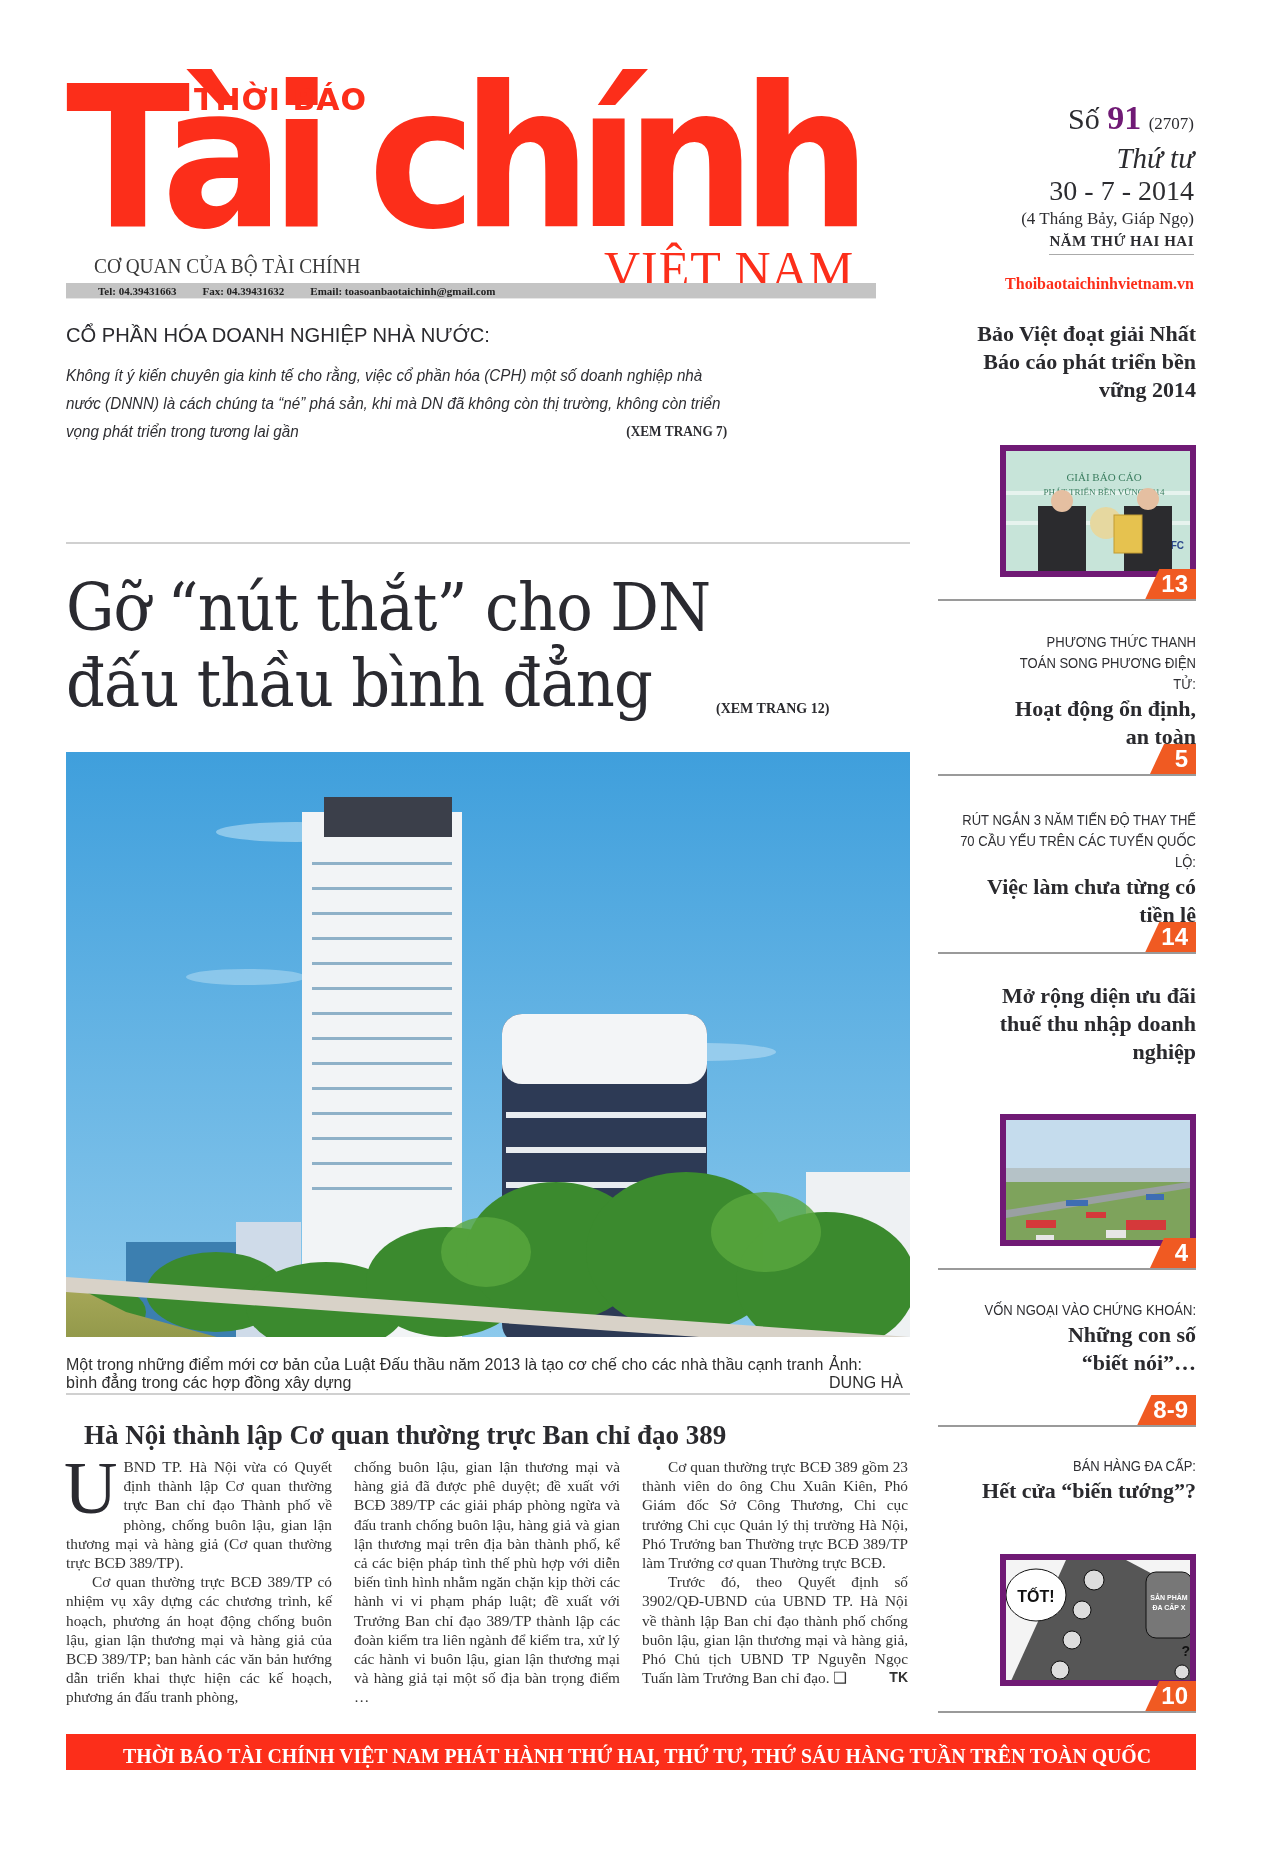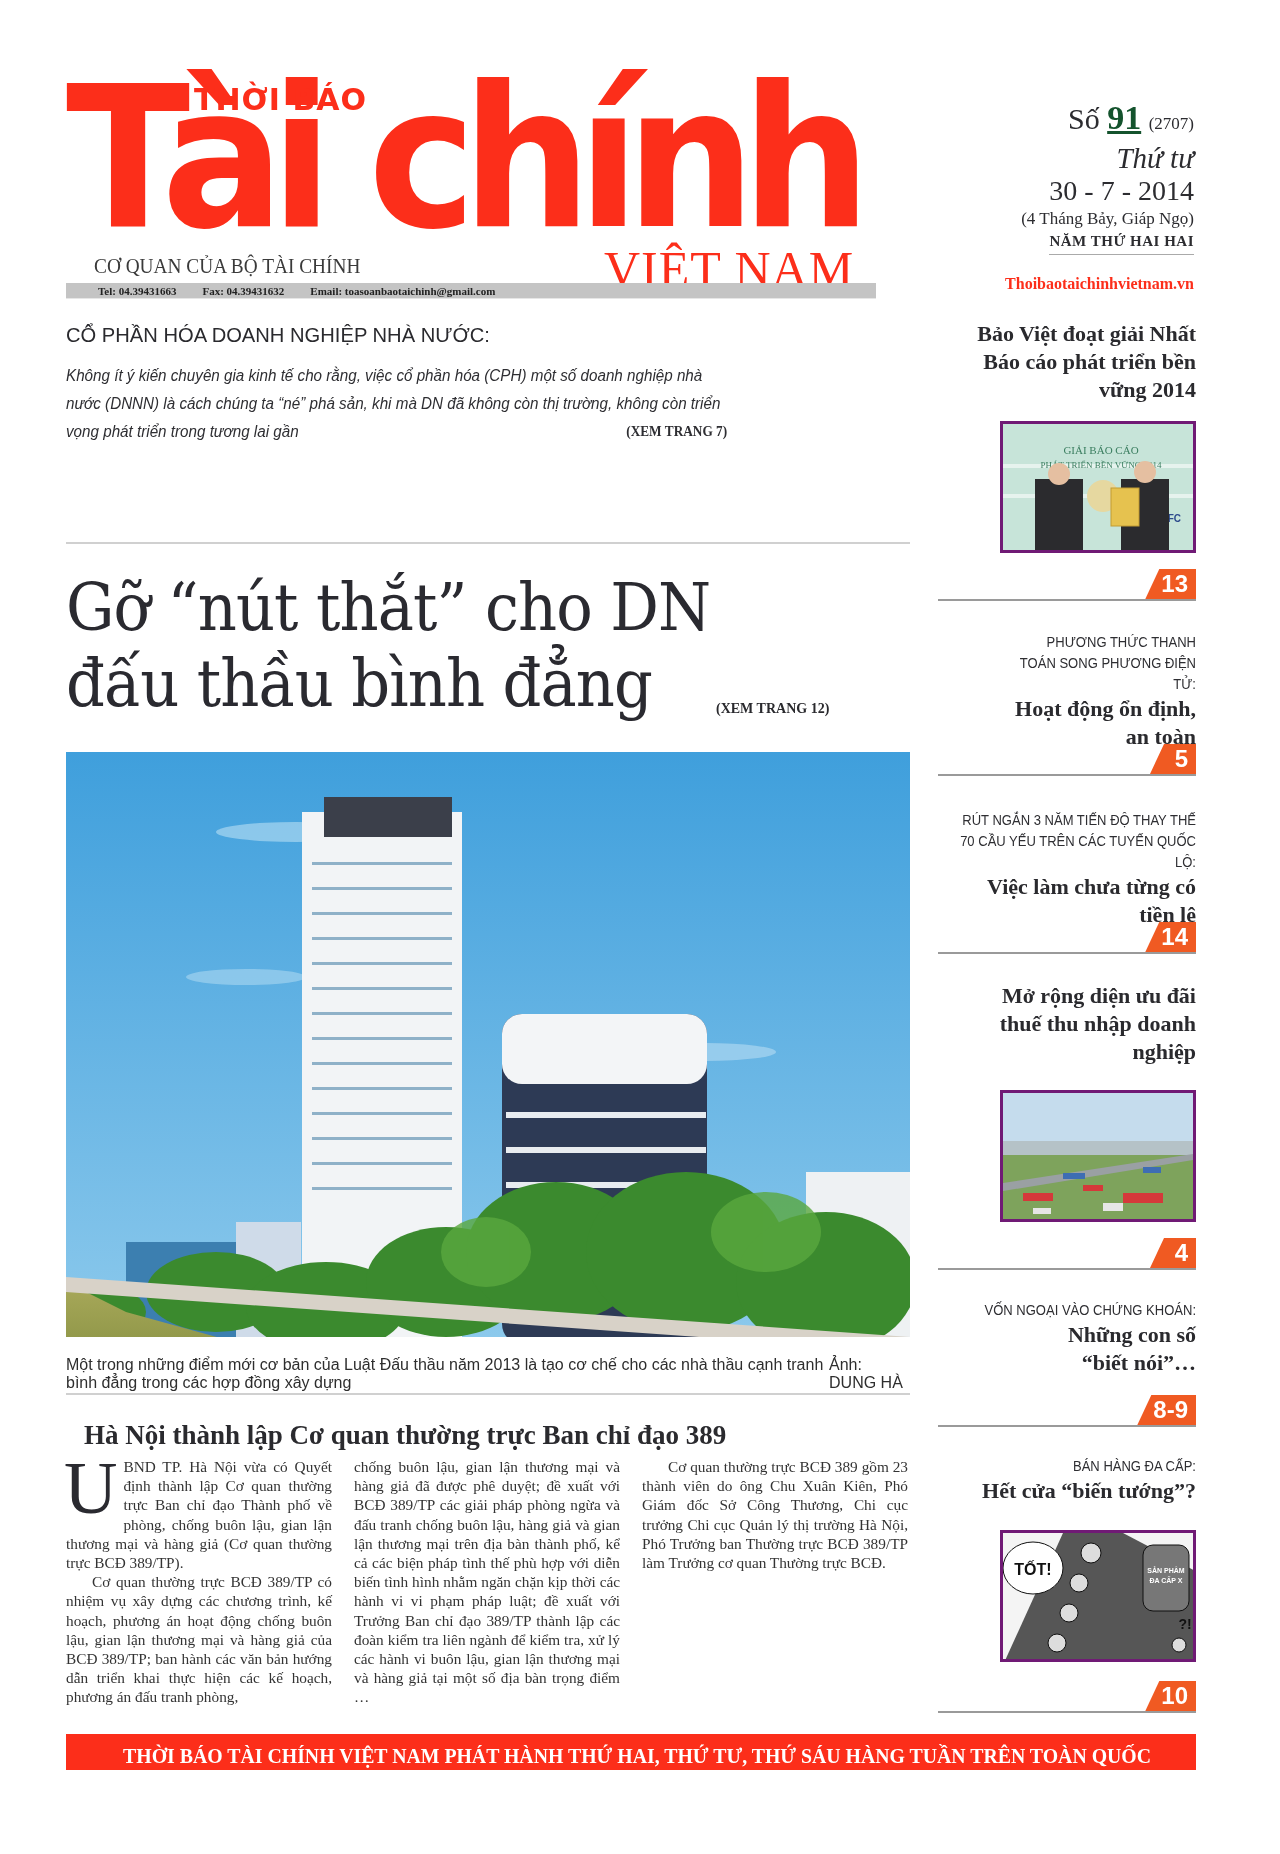--- a/index.html
+++ b/index.html
@@ -34,21 +34,21 @@
   .contact-bar {
     position: absolute; left: 66px; top: 283px; width: 810px; height: 16px;
     background: #c4c4c4; border-bottom: 1px solid #e6e6e6;
     font-family: "Liberation Serif", serif; font-weight: bold; font-size: 11px; color: #222;
     display: flex; gap: 26px; align-items: center; padding-left: 32px;
   }
 
   
   .issue { position: absolute; right: 86px; top: 100px; width: 300px; text-align: right; color: #2c2c30; }
   .issue .line1 { font-size: 30px; line-height: 36px; }
-  .issue .num { color: #14532d; font-weight: bold; font-size: 34px; text-decoration: underline; }
+  .issue .num { color: #701a75; font-weight: bold; font-size: 34px; }
   .issue .vol { font-size: 17px; }
   .issue .day { font-style: italic; font-size: 29px; line-height: 32px; }
   .issue .date { font-size: 28px; line-height: 34px; }
   .issue .lunar { font-size: 17px; line-height: 22px; }
   .issue .year { font-weight: bold; font-size: 15px; line-height: 22px; letter-spacing: 0.5px;
     display: inline-block; border-bottom: 1px solid #aaa; padding-bottom: 2px; }
   .issue .site { font-weight: bold; font-size: 16px; color: #fc2e1a; line-height: 26px; margin-top: 16px; }
 
   
   .kicker-sans { font-family: "Liberation Sans", sans-serif; color: #2a2a2e; }
@@ -86,21 +86,21 @@
   .body-col p { text-indent: 26px; }
   .body-col p.first { text-indent: 0; }
   .dropcap { float: left; font-size: 74px; line-height: 58px; margin: 2px 6px 0 -2px; color: #2a2a30; }
   .byline { float: right; font-family: "Liberation Sans", sans-serif; font-weight: bold; font-size: 14px; }
 
   
   .rail { position: absolute; left: 938px; top: 0; width: 258px; }
   .rail-item { position: absolute; left: 0; width: 258px; text-align: right; }
   .rail-item .k { font-family: "Liberation Sans", sans-serif; font-size: 14px; line-height: 21px; color: #2e2e32; transform: scaleX(0.93); transform-origin: right; white-space: nowrap; }
   .rail-item .h { font-weight: bold; font-size: 22px; line-height: 28px; color: #2a2a2e; }
-  .rail-thumb { position: absolute; right: 0; width: 196px; height: 132px; border: 3px solid #701a75; overflow: hidden; }
+  .rail-thumb { position: absolute; right: 0; width: 196px; height: 132px; border: 6px solid #701a75; overflow: hidden; margin-top: 24px; }
   .page-tag {
     position: absolute; right: 0; height: 30px; min-width: 46px; padding: 0 8px 0 16px;
     background: #f05a22; color: #fff;
     font-family: "Liberation Sans", sans-serif; font-weight: bold; font-size: 24px; line-height: 30px; text-align: right;
     clip-path: polygon(14px 0, 100% 0, 100% 100%, 0 100%);
   }
   .rail-rule { position: absolute; left: 0; width: 258px; height: 2px; background: #9a9a9a; }
 
   
   .footer-bar {
@@ -242,20 +242,21 @@
 <div class="body-cols">
   <div class="body-col">
     <p class="first"><span class="dropcap">U</span><span>BND TP. Hà Nội vừa có Quyết định thành lập Cơ quan thường trực Ban chỉ đạo Thành phố về phòng, chống buôn lậu, gian lận thương mại và hàng giả (Cơ quan thường trực BCĐ 389/TP).</span></p>
     <p>Cơ quan thường trực BCĐ 389/TP có nhiệm vụ xây dựng các chương trình, kế hoạch, phương án hoạt động chống buôn lậu, gian lận thương mại và hàng giả của BCĐ 389/TP; ban hành các văn bản hướng dẫn triển khai thực hiện các kế hoạch, phương án đấu tranh phòng,</p>
   </div>
   <div class="body-col">
     <p class="first">chống buôn lậu, gian lận thương mại và hàng giả đã được phê duyệt; đề xuất với BCĐ 389/TP các giải pháp phòng ngừa và đấu tranh chống buôn lậu, hàng giả và gian lận thương mại trên địa bàn thành phố, kể cả các biện pháp tình thế phù hợp với diễn biến tình hình nhằm ngăn chặn kịp thời các hành vi vi phạm pháp luật; đề xuất với Trưởng Ban chỉ đạo 389/TP thành lập các đoàn kiểm tra liên ngành để kiểm tra, xử lý các hành vi buôn lậu, gian lận thương mại và hàng giả tại một số địa bàn trọng điểm …</p>
   </div>
   <div class="body-col">
     <p>Cơ quan thường trực BCĐ 389 gồm 23 thành viên do ông Chu Xuân Kiên, Phó Giám đốc Sở Công Thương, Chi cục trưởng Chi cục Quản lý thị trường Hà Nội, Phó Trưởng ban Thường trực BCĐ 389/TP làm Trưởng cơ quan Thường trực BCĐ.</p>
+    <p><span>Trước đó, theo Quyết định số 3902/QĐ-UBND của UBND TP. Hà Nội về thành lập Ban chỉ đạo thành phố chống buôn lậu, gian lận thương mại và hàng giả, Phó Chủ tịch UBND TP Nguyễn Ngọc Tuấn làm Trưởng Ban chỉ đạo. ❑</span> <span class="byline">TK</span></p>
   </div>
 </div>
 
 <aside class="rail">
 
   <div class="rail-item" style="top:320px">
     <div class="h">Bảo Việt đoạt giải Nhất Báo cáo phát triển bền vững 2014</div>
   </div>
   <div class="rail-thumb" style="top:421px">
     <svg width="196" height="132" viewBox="0 0 196 132">

